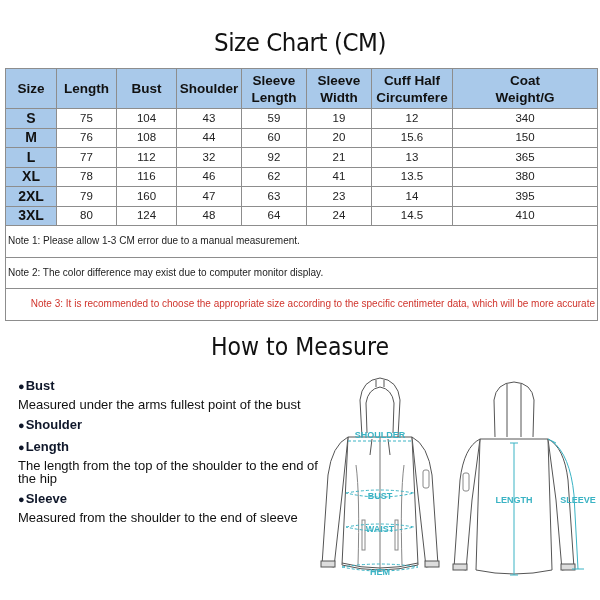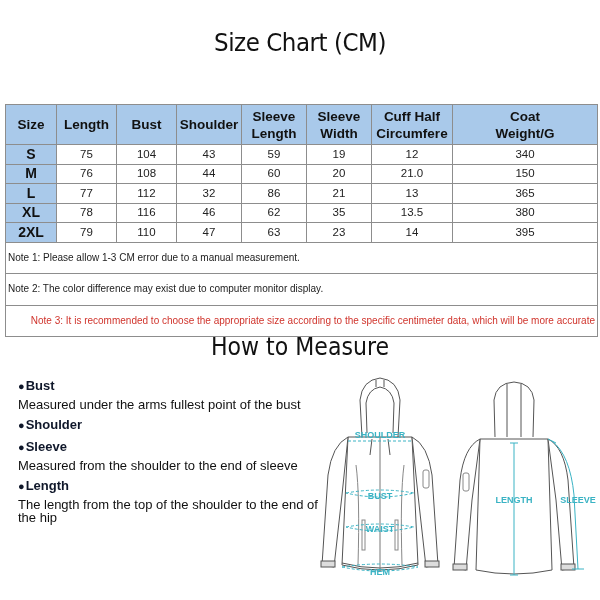--- a/index.html
+++ b/index.html
@@ -6,21 +6,21 @@
   html, body { width: 600px; height: 600px; background: #ffffff; overflow: hidden; }
   body { position: relative; font-family: "Liberation Sans", sans-serif; color: #111; }
 
   .title {
     position: absolute; left: 0; top: 28px; width: 600px; text-align: center;
     font-family: "DejaVu Sans", sans-serif; font-size: 25px; color: #111; letter-spacing: -0.5px;
     transform: scaleX(0.92);
   }
   table.size-table {
     position: absolute; left: 5px; top: 68px; width: 592px;
-    border-collapse: collapse; table-layout: fixed; margin-top: 36px;
+    border-collapse: collapse; table-layout: fixed;
   }
   table.size-table th, table.size-table td {
     border: 1px solid #8d8d8d; text-align: center; vertical-align: middle;
     font-size: 11.5px; line-height: 13px;
   }
   table.size-table th {
     background: #a9c9ea; font-weight: bold; font-size: 13.5px; line-height: 17px;
     height: 40px; color: #111;
   }
   table.size-table td { height: 19.5px; color: #222; background: #fff; }
@@ -88,54 +88,64 @@
       <td>12</td>
       <td>340</td>
     </tr>
     <tr>
       <td class="size-cell">M</td>
       <td>76</td>
       <td>108</td>
       <td>44</td>
       <td>60</td>
       <td>20</td>
-      <td>21.0</td>
+      <td>15.6</td>
       <td>150</td>
     </tr>
     <tr>
       <td class="size-cell">L</td>
       <td>77</td>
       <td>112</td>
       <td>32</td>
-      <td>86</td>
+      <td>92</td>
       <td>21</td>
       <td>13</td>
       <td>365</td>
     </tr>
     <tr>
       <td class="size-cell">XL</td>
       <td>78</td>
       <td>116</td>
       <td>46</td>
       <td>62</td>
-      <td>35</td>
+      <td>41</td>
       <td>13.5</td>
       <td>380</td>
     </tr>
     <tr>
       <td class="size-cell">2XL</td>
       <td>79</td>
-      <td>110</td>
+      <td>160</td>
       <td>47</td>
       <td>63</td>
       <td>23</td>
       <td>14</td>
       <td>395</td>
     </tr>
     <tr>
+      <td class="size-cell">3XL</td>
+      <td>80</td>
+      <td>124</td>
+      <td>48</td>
+      <td>64</td>
+      <td>24</td>
+      <td>14.5</td>
+      <td>410</td>
+    </tr>
+    <tr>
       <td class="note" colspan="8">Note 1: Please allow 1-3 CM error due to a manual measurement.</td>
     </tr>
     <tr>
       <td class="note" colspan="8">Note 2: The color difference may exist due to computer monitor display.</td>
     </tr>
     <tr>
       <td class="note red" colspan="8">Note 3: It is recommended to choose the appropriate size according to the specific centimeter data, which will be more accurate</td>
     </tr>
   </tbody>
 </table>
@@ -144,26 +154,26 @@
 
 <div class="guide">
   <div class="guide-item">
     <div class="head"><span class="bullet">●</span><span>Bust</span></div>
     <div class="desc nowrap">Measured under the arms fullest point of the bust</div>
   </div>
   <div class="guide-item">
     <div class="head"><span class="bullet">●</span><span>Shoulder</span></div>
   </div>
   <div class="guide-item">
+    <div class="head"><span class="bullet">●</span><span>Length</span></div>
+    <div class="desc">The length from the top of the shoulder to the end of the hip</div>
+  </div>
+  <div class="guide-item">
     <div class="head"><span class="bullet">●</span><span>Sleeve</span></div>
     <div class="desc nowrap">Measured from the shoulder to the end of sleeve</div>
-  </div>
-  <div class="guide-item">
-    <div class="head"><span class="bullet">●</span><span>Length</span></div>
-    <div class="desc">The length from the top of the shoulder to the end of the hip</div>
   </div>
 </div>
 
 <div class="diagram">
   <svg viewBox="0 0 280 205" xmlns="http://www.w3.org/2000/svg">
 
     <g fill="#fff" stroke="#555" stroke-width="1">
 
       <path d="M42 62 L40 25 Q42 5 60 3 Q78 5 80 25 L78 62"></path>
       <path d="M47 58 L46 28 Q48 14 60 12 Q72 14 74 28 L73 58"></path>

